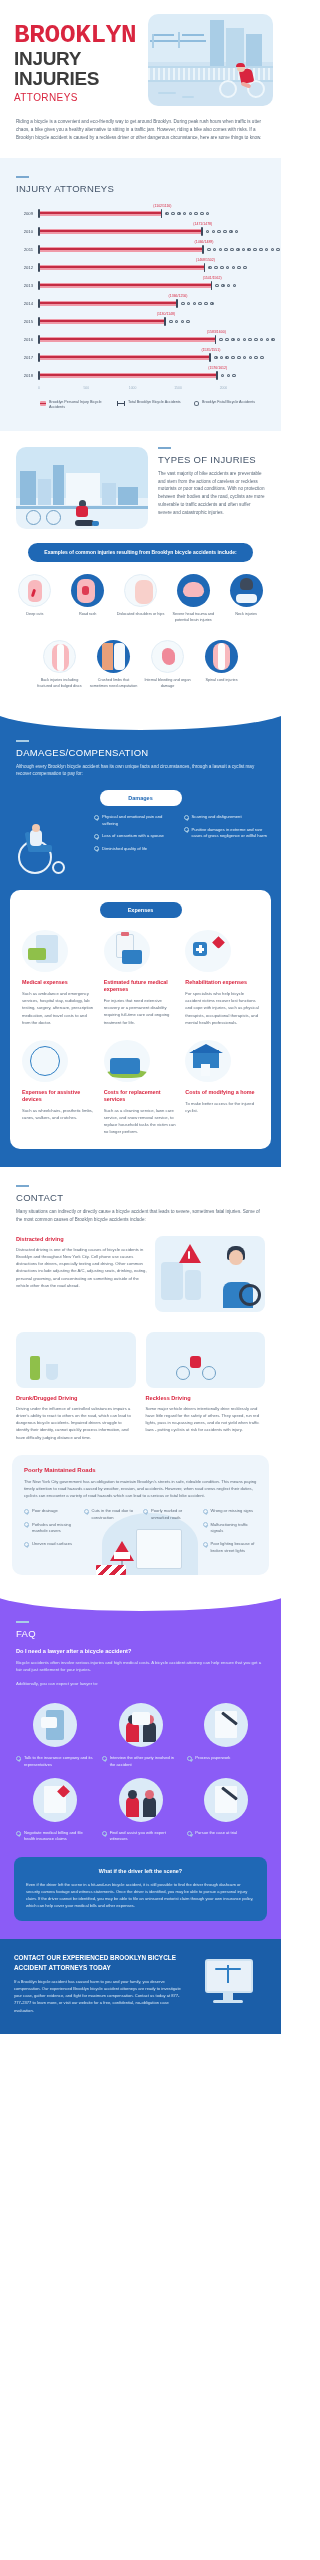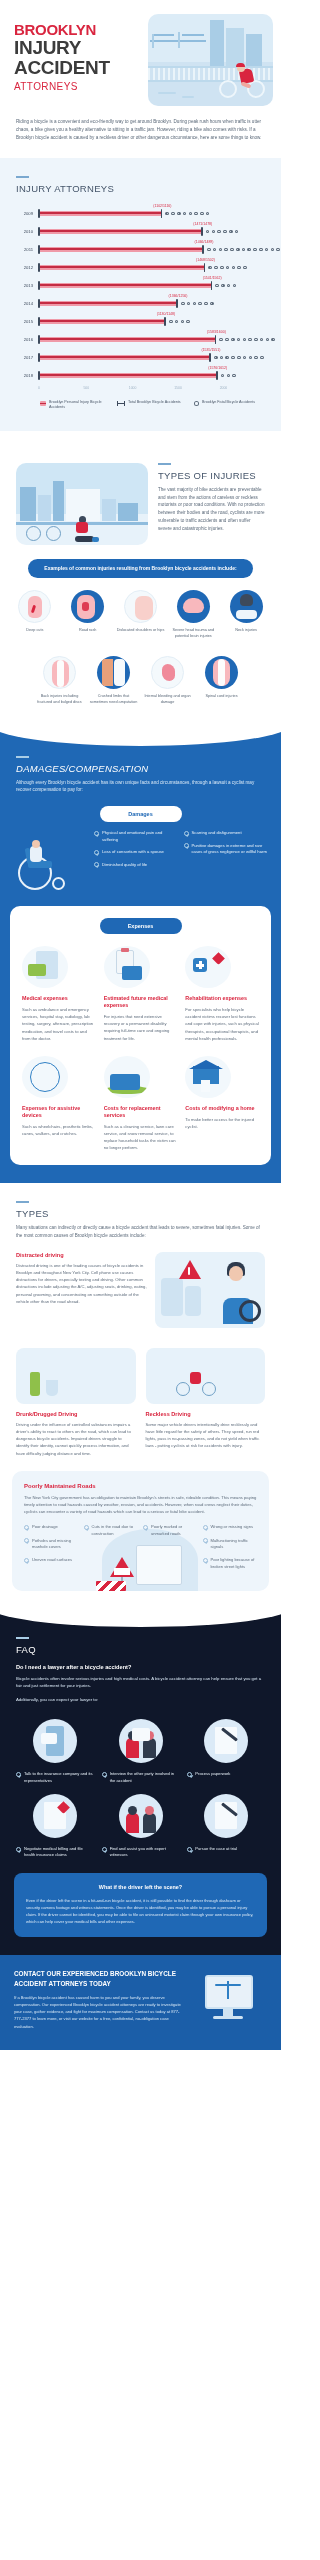--- a/index.html
+++ b/index.html
@@ -8,21 +8,21 @@
     font-family: "Liberation Sans", sans-serif;
     background: #ffffff;
     color: #3d4a5c;
     -webkit-font-smoothing: antialiased;
   }
   .page { width: 281px; position: relative; overflow: hidden; }
 
   
   .hero { display: flex; padding: 14px 0 0 0; align-items: flex-start; }
   .hero-left { padding: 8px 0 0 14px; flex: 0 0 148px; }
-  .hero-title-1 { font-size: 15px; font-weight: bold; color: #d9253f; letter-spacing: -0.3px; line-height: 1.05; }
+  .hero-title-1 { font-size: 26px; font-weight: bold; color: #d9253f; letter-spacing: -0.3px; line-height: 1.05; font-family: Liberation Mono, monospace; }
   .hero-title-2, .hero-title-3 { font-size: 19px; font-weight: bold; color: #3c3c3c; letter-spacing: -0.3px; line-height: 1.05; }
   .hero-sub { font-size: 10px; color: #d9253f; letter-spacing: 0.4px; margin-top: 3px; font-weight: 500; }
   .hero-art {
     flex: 1; height: 92px; margin-right: 8px;
     background: linear-gradient(#dcecf7 0%, #dcecf7 52%, #cfe3f2 52%, #cfe3f2 100%);
     border-radius: 10px; position: relative; overflow: hidden;
   }
   .sky-bldg { position: absolute; background: #a9cde6; }
   .bridge-span { position: absolute; height: 2px; background: #8fbcdd; }
   .rail { position:absolute; left:0; right:0; height: 16px; background: repeating-linear-gradient(90deg,#eaf4fa 0 2px, transparent 2px 5px); border-top:2px solid #bcd9ec; border-bottom:2px solid #bcd9ec;}
@@ -70,21 +70,21 @@
   .sw-bar { width: 6px; height: 5px; background: #ef9aa8; border-radius: 1px; flex: 0 0 6px; position: relative; margin-top:1px;}
   .sw-bar::after{content:"";position:absolute;left:0;right:0;top:1.7px;height:1.6px;background:#c42b43;}
   .sw-cap { width: 8px; flex: 0 0 8px; height: 5px; position: relative; margin-top:1px;}
   .sw-cap::before{content:"";position:absolute;left:0;top:0;width:1.4px;height:5px;background:#3d4a5c;}
   .sw-cap::after{content:"";position:absolute;right:0;top:0;width:1.4px;height:5px;background:#3d4a5c;}
   .sw-cap i{position:absolute;left:1px;right:1px;top:2px;height:1.2px;background:#3d4a5c;display:block;}
   .sw-dot { width: 5px; height: 5px; border-radius:50%; background:#5d6b7b; flex:0 0 5px; position:relative; margin-top:1px;}
   .sw-dot::after{content:"";position:absolute;inset:1.4px;border-radius:50%;background:#eef5fb;}
 
   
-  .toi { display: flex; gap: 10px; padding: 32px 16px 4px 16px; }
+  .toi { display: flex; gap: 10px; padding: 16px 16px 4px 16px; }
   .toi-art { flex: 0 0 132px; height: 82px; border-radius: 10px;
     background: linear-gradient(#cfe6f5 0%, #cfe6f5 62%, #e7f2fa 62%, #e7f2fa 100%); position: relative; overflow: hidden; }
   .bld { position: absolute; bottom: 24px; background: #8fbcdd; }
   .bld.light { background: #bdd9ee; }
   .bld.white { background: #f2f8fc; }
   .ground { position:absolute; left:0; right:0; bottom:20px; height:3px; background:#8fbcdd;}
   .fallen-bike { position:absolute; left:10px; bottom:4px; width: 40px; height: 18px;}
   .fb-w{position:absolute;width:15px;height:15px;border:1.6px solid #6f9fc4;border-radius:50%;bottom:0;}
   .sit-person{position:absolute;left:55px;bottom:3px;width:26px;height:26px;}
   .sp-head{position:absolute;left:8px;top:0;width:7px;height:7px;background:#3d4a5c;border-radius:50% 50% 40% 40%;}
@@ -121,21 +121,21 @@
   .limb-r { position:absolute; right:5px; top:3px; width:11px; height:27px; background:#f6fafd; border-radius:4px;}
   .organ { position:absolute; left:10px; top:7px; width:13px; height:17px; background:#f08a9a; border-radius:6px 8px 6px 8px;}
 
   
   .blue-sec { background: #1f68b5; color: #fff; padding: 4px 0 18px 0; position: relative; margin-top: 14px; }
   .blue-sec::before {
     content:""; display:block; height: 22px; background:#fff;
     border-radius: 0 0 50% 50% / 0 0 100% 100%; margin: -4px -10px 10px -10px;
   }
   .blue-sec .rule { background: #a9cde6; }
-  .blue-sec .sec-title { color: #ffffff; font-style: italic; }
+  .blue-sec .sec-title { color: #ffffff; }
   .blue-sec .sec-body { color: #dbeaf7; }
   .cap-pill {
     background: #fff; color: #1f68b5; border-radius: 20px; font-size: 5.5px;
     font-weight: bold; text-align: center; padding: 5px 0; width: 82px; margin: 12px auto 0 auto;
   }
   .dmg-wrap { display: flex; padding: 8px 14px 0 14px; align-items: flex-start; gap: 6px; }
   .wheelchair { flex: 0 0 74px; height: 62px; position: relative; }
   .wc-big { position:absolute; left:4px; bottom:2px; width:34px; height:34px; border:2px solid #e8f1f9; border-radius:50%;}
   .wc-sm { position:absolute; left:38px; bottom:2px; width:13px; height:13px; border:2px solid #e8f1f9; border-radius:50%;}
   .wc-seat { position:absolute; left:14px; bottom:24px; width:24px; height:7px; background:#2f7fc4; border-radius:2px;}
@@ -210,21 +210,21 @@
   .rtxt { font-size: 4.1px; line-height: 1.55; color: #5d6b7b; }
   .roads-art{position:absolute;left:80px;bottom:0;width:120px;height:70px;}
   .ra-circ{position:absolute;left:10px;bottom:0;width:96px;height:62px;background:#d9e9f5;border-radius:50% 50% 0 0;}
   .ra-board{position:absolute;left:44px;bottom:6px;width:46px;height:40px;background:#f6fafd;border:1px solid #c7d8e6;border-radius:2px;}
   .ra-sign{position:absolute;left:18px;bottom:14px;width:0;height:0;border-left:12px solid transparent;border-right:12px solid transparent;border-bottom:20px solid #d9253f;}
   .ra-sign-i{position:absolute;left:22px;bottom:16px;width:16px;height:7px;background:#fff;}
   .ra-pole{position:absolute;left:29px;bottom:0;width:2px;height:16px;background:#9fb3c4;}
   .ra-barrier{position:absolute;left:4px;bottom:0;width:30px;height:10px;background:repeating-linear-gradient(135deg,#d9253f 0 4px,#fff 4px 8px);border-radius:1px;}
 
   
-  .faq { background:#0f172a; color:#fff; margin-top: 16px; padding: 6px 0 18px 0; position: relative; }
+  .faq { background:#8b5cf6; color:#fff; margin-top: 16px; padding: 6px 0 18px 0; position: relative; }
   .faq::before{content:"";display:block;height:20px;background:#fff;border-radius:0 0 50% 50% / 0 0 100% 100%;margin:-6px -10px 10px -10px;}
   .faq .rule { background:#a9cde6; }
   .faq-title { font-size: 9.5px; color:#fff; letter-spacing: 0.3px; }
   .faq-q { font-size: 5.6px; font-weight: bold; color:#fff; margin-top: 9px; margin-bottom: 5px; }
   .faq-p { font-size: 4.3px; line-height: 1.75; color:#dbeaf7; margin-bottom: 6px; }
   .faq-icons { display: flex; gap: 8px; padding: 10px 16px 0 16px; }
   .fi { flex: 1; }
   .fi-art { width: 44px; height: 44px; border-radius: 50%; background:#dbeaf7; margin: 0 auto 8px auto; position: relative; overflow: hidden; }
   .fi-row { display: flex; gap: 3px; }
   .fi-txt { font-size: 4.1px; line-height: 1.55; color:#eaf3fb; }
@@ -255,21 +255,21 @@
 </style>
 </head>
 <body>
 
 <div class="page">
 
   <div class="hero">
     <div class="hero-left">
       <div class="hero-title-1">BROOKLYN</div>
       <div class="hero-title-2">INJURY</div>
-      <div class="hero-title-3">ACCIDENT</div>
+      <div class="hero-title-3">INJURIES</div>
       <div class="hero-sub">ATTORNEYS</div>
     </div>
     <div class="hero-art">
       <div class="sky-bldg" style="left:62px;top:6px;width:14px;height:46px;"></div>
       <div class="sky-bldg" style="left:78px;top:14px;width:18px;height:38px;background:#bcd9ec;"></div>
       <div class="sky-bldg" style="left:98px;top:20px;width:16px;height:32px;"></div>
       <div class="bridge-span" style="left:2px;top:26px;width:56px;"></div>
       <div class="bridge-span" style="left:4px;top:20px;width:22px;"></div>
       <div class="bridge-span" style="left:34px;top:20px;width:22px;"></div>
       <div class="sky-bldg" style="left:4px;top:20px;width:2px;height:14px;"></div>
@@ -701,21 +701,21 @@
           </div>
           <div class="exp-h">Costs of modifying a home</div>
           <div class="exp-p">To make better access for the injured cyclist.</div>
         </div>
       </div>
     </div>
   </div>
 
   <div class="causes">
     <div class="rule"></div>
-    <div class="sec-title">TYPES</div>
+    <div class="sec-title">CONTACT</div>
     <div class="sec-body">Many situations can indirectly or directly cause a bicycle accident that leads to severe, sometimes fatal injuries. Some of the most common causes of Brooklyn bicycle accidents include:</div>
 
     <div class="cause-flex">
       <div class="cause-txt">
         <div class="cause-h">Distracted driving</div>
         <div class="cause-p">Distracted driving is one of the leading causes of bicycle accidents in Brooklyn and throughout New York City. Cell phone use causes distractions for drivers, especially texting and driving. Other common distractions include adjusting the A/C, adjusting seats, drinking, eating, personal grooming, and concentrating on something outside of the vehicle other than the road ahead.</div>
       </div>
       <div class="cause-art">
         <div class="seat" style="left:6px;top:26px;width:22px;height:38px;"></div>
         <div class="seat" style="left:30px;top:34px;width:16px;height:30px;"></div>

